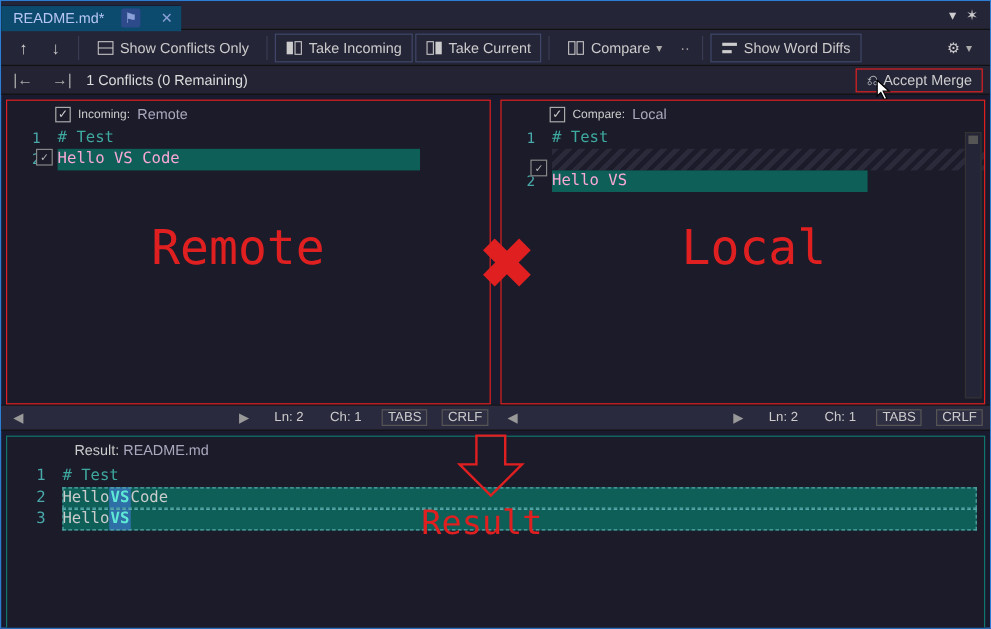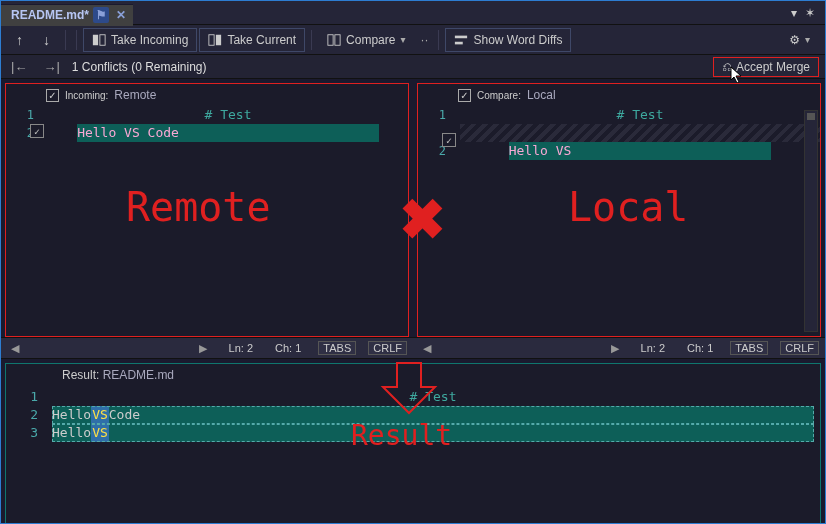--- a/index.html
+++ b/index.html
@@ -19,26 +19,25 @@
     background: #252538;
     display: flex;
     align-items: center;
     border-bottom: 1px solid #111;
   }
   .tab {
     display: flex;
     align-items: center;
     height: 22px;
     padding: 0 4px 0 10px;
-    background: #404040;
+    background: #0c4a6e;
     border-top: 1px solid #1a1a2e;
-    gap: 4px;
+    gap: 14px;
     position: relative;
     top: 2px;
-    font-weight: bold;
   }
   .tab.active { border-top: 1px solid #1a1a2e; }
   .tab-title { color: #b7c6f3; font-size: 12px; }
   .pin-icon, .x-close { width: 16px; height: 16px; display:flex; align-items:center; justify-content:center; color:#8aa0d8; cursor:pointer; }
   .pin-icon { background:#2d4a8a; border-radius:2px; }
   .spacer { flex: 1; }
   .window-ctrl { display:flex; gap:8px; padding-right:10px; color:#ccc; }
   .window-ctrl span { cursor:pointer; }
   .gear { color:#ccc; }
 
@@ -120,21 +119,21 @@
   .code-area {
     flex:1; position:relative; overflow:hidden;
     font-family: Consolas, monospace;
   }
   .gutter-col {
     position:absolute; left:0; top:0; width:32px; bottom:0;
     text-align:right; color:#4aa9aa; font-size:12px;
     padding-right:4px; line-height:18px;
   }
   .code-lines { position:absolute; left:42px; right:0; top:0; line-height:18px; font-size:13px; }
-  .code-line { height:18px; white-space:pre;text-align:center; }
+  .code-line { height:18px; white-space:pre; }
   .kw-comment { color:#3ea99f; }
   .sel-line { background:#0d5f58; color:#f9a8d4; display:inline-block; padding-right:200px; }
   .hatch {
     background: repeating-linear-gradient(135deg,#2a2a3a 0 4px,#1b1b2a 4px 8px);
     height:18px;
   }
   .inline-checkbox {
     position:absolute; left:24px; width:14px;height:14px;
     border:1px solid #888; background:#1b1b2a;
     display:flex;align-items:center;justify-content:center;font-size:10px;color:#bbb;
@@ -168,21 +167,21 @@
     background:#1b1b2a;
     position:relative;
     font-family:Consolas,monospace;
   }
   .result-header { padding:4px 8px 4px 56px; color:#ccc; font-size:12px; font-family:"Segoe UI",sans-serif; }
   .result-code { position:absolute; left:0; right:0; top:24px; line-height:18px; font-size:13px; }
   .result-gutter { position:absolute; left:0; width:38px; text-align:right; color:#4aa9aa; padding-right:6px; }
   .result-lines { position:absolute; left:46px; right:6px; }
   .hiline { background:#0d5f58; height:18px; display:flex; align-items:flex-end; }
   .dashed-box { outline:1px dashed #5aa; outline-offset:-1px; }
-  .tok-hi { background:#2f6fa8; color:#fde047; padding:0 1px; }
+  .tok-hi { background:#2f6fa8; color:#5eead4; padding:0 1px;font-weight:bold; }
 
   .arrow-down {
     position:absolute; left:378px; top:360px; pointer-events:none;
   }
   .result-label {
     position:absolute; color:#e02020; font-family:Consolas,monospace; font-size:28px;
     left:350px; top:418px; pointer-events:none;
   }
 </style>
 </head>
@@ -202,20 +201,27 @@
 </div>
 
 <div class="toolbar">
   <div class="tbtn">
       <span class="arrow-ic">↑</span>
     </div>
   <div class="tbtn">
       <span class="arrow-ic">↓</span>
     </div>
   <div class="sep"></div>
+  <div class="tbtn">
+    <svg class="ic" viewBox="0 0 16 16">
+        <rect x="1" y="2" width="14" height="12" fill="none" stroke="#ccc"></rect>
+        <line x1="1" y1="8" x2="15" y2="8" stroke="#ccc"></line>
+      </svg>
+    <span>Show Conflicts Only</span>
+  </div>
   <div class="sep"></div>
   <div class="tbtn framed">
     <svg class="ic" viewBox="0 0 16 16">
         <rect x="1" y="2" width="6" height="12" fill="#ccc"></rect>
         <rect x="9" y="2" width="6" height="12" fill="none" stroke="#ccc"></rect>
       </svg>
     <span>Take Incoming</span>
   </div>
   <div class="tbtn framed">
     <svg class="ic" viewBox="0 0 16 16">

